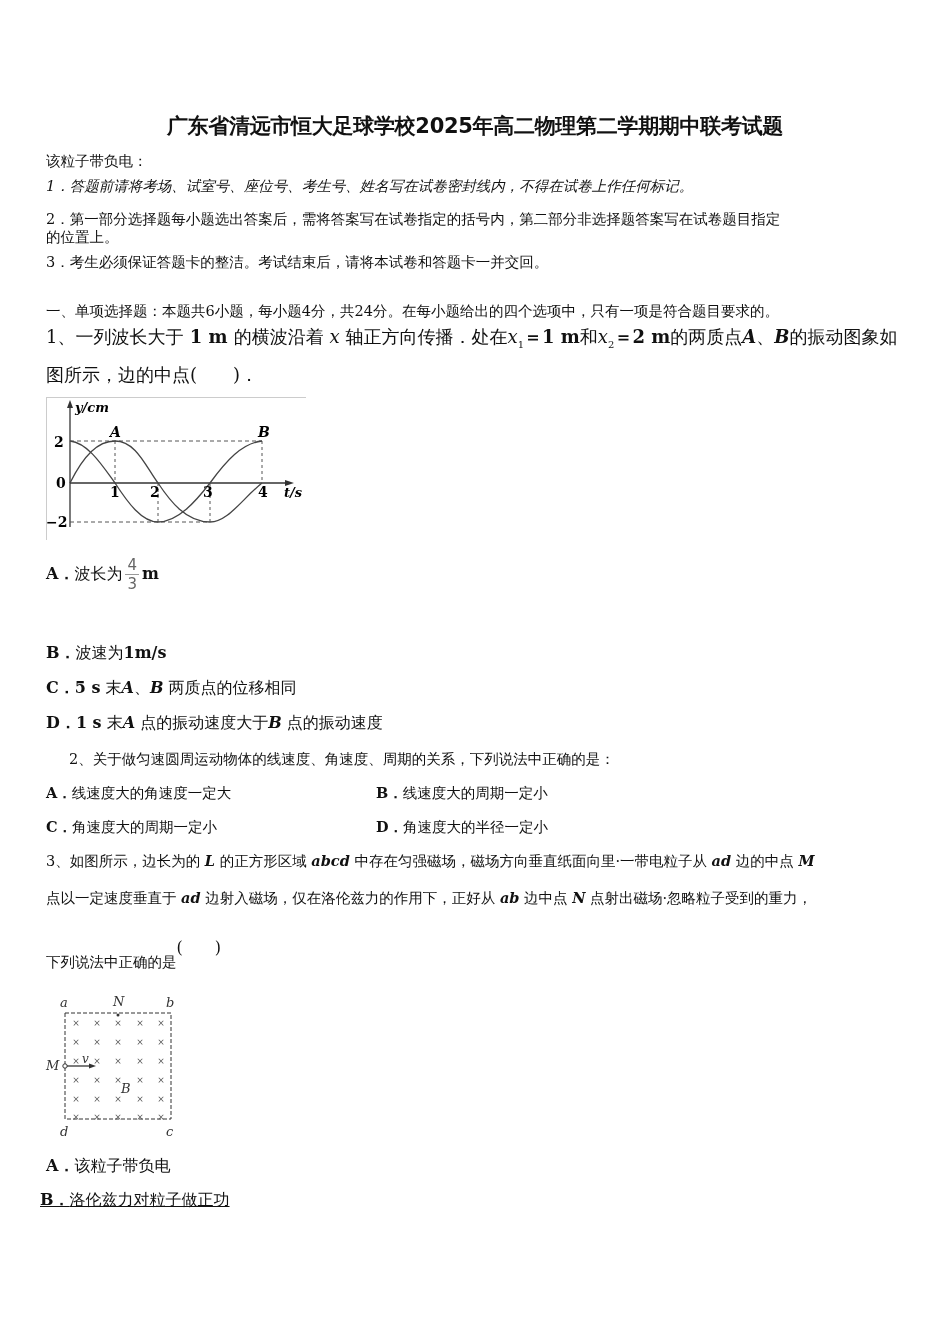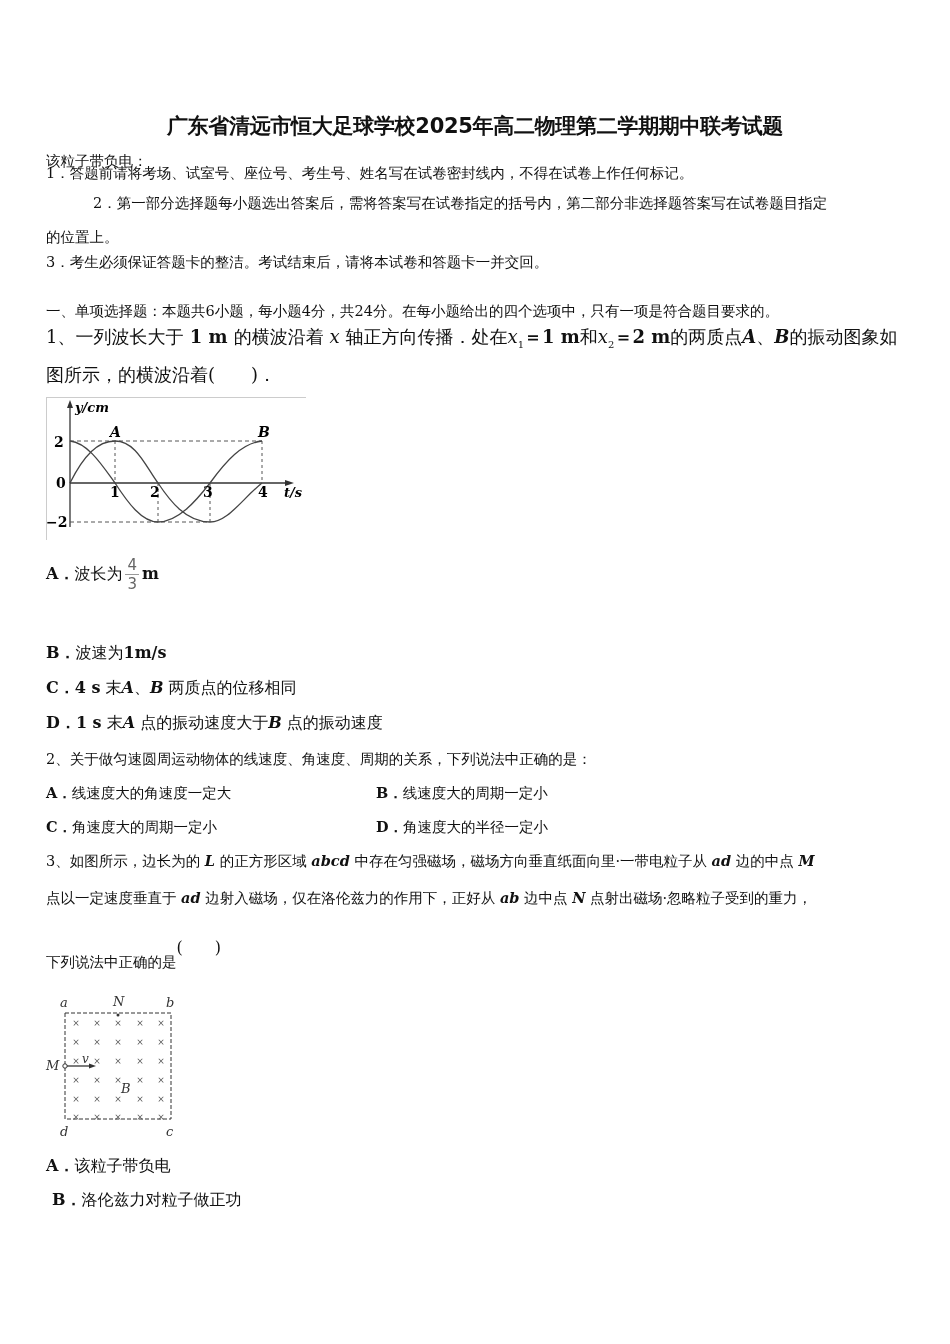--- a/index.html
+++ b/index.html
@@ -29,31 +29,31 @@
   .frac .den { display: block; }
   .paren-up { position: relative; top: -14px; font-size: 16px; }
   svg text { font-family: "DejaVu Serif", "Liberation Serif", serif; }
 </style>
 </head>
 <body>
 
 <div class="abs title">广东省清远市恒大足球学校2025年高二物理第二学期期中联考试题</div>
 
 <div class="abs note" style="top:152px;">该粒子带负电：</div>
-<div class="abs note" style="top:164px;">1．答题前请将考场、试室号、座位号、考生号、姓名写在试卷密封线内，不得在试卷上作任何标记。</div>
-<div class="abs note" style="top:194px;margin-left:47px;">2．第一部分选择题每小题选出答案后，需将答案写在试卷指定的括号内，第二部分非选择题答案写在试卷题目指定</div>
+<div class="abs note" style="top:177px;font-style:italic;">1．答题前请将考场、试室号、座位号、考生号、姓名写在试卷密封线内，不得在试卷上作任何标记。</div>
+<div class="abs note" style="top:210px;">2．第一部分选择题每小题选出答案后，需将答案写在试卷指定的括号内，第二部分非选择题答案写在试卷题目指定</div>
 <div class="abs note" style="top:228px;text-align:right;">的位置上。</div>
 <div class="abs note" style="top:253px;">3．考生必须保证答题卡的整洁。考试结束后，请将本试卷和答题卡一并交回。</div>
 
 <div class="abs note" style="top:302px;">一、单项选择题：本题共6小题，每小题4分，共24分。在每小题给出的四个选项中，只有一项是符合题目要求的。</div>
 
 <div class="abs qlarge" style="top:325px;">
   <span>1、</span><span>一列波长大于</span><span class="bold"> <span>1 m</span> </span><span>的横波沿着</span><span class="it"> <span>x</span> </span><span>轴正方向传播．处在</span><span class="it"><span>x</span></span><sub>1</sub><span class="bold">＝1 m</span><span>和</span><span class="it"><span>x</span></span><sub>2</sub><span class="bold">＝2 m</span><span>的两质点</span><span class="it bold">A</span><span>、</span><span class="it bold">B</span><span>的振动图象如</span>
 </div>
-<div class="abs qlarge" style="top:363px;">图所示，的横波沿着(　　)．</div>
+<div class="abs qlarge" style="top:363px;">图所示，边的中点(　　)．</div>
 
 <div class="abs" style="left:46px; top:397px; width:260px; height:143px;">
   <svg width="260" height="143" viewBox="0 0 260 143">
     <line x1="0" y1="0.5" x2="260" y2="0.5" stroke="#ccc" stroke-width="1"></line>
     <line x1="0.5" y1="0" x2="0.5" y2="143" stroke="#ccc" stroke-width="1"></line>
 
     <line x1="24" y1="130" x2="24" y2="8" stroke="#333" stroke-width="1.3"></line>
     <polygon points="24,3 21,11 27,11" fill="#333"></polygon>
     <line x1="24" y1="86" x2="240" y2="86" stroke="#333" stroke-width="1.3"></line>
     <polygon points="248,86 239,83 239,89" fill="#333"></polygon>
@@ -83,27 +83,27 @@
   </svg>
 </div>
 
 <div class="abs opt" style="left:46px; top:556px;">
   <span class="bold">A．</span><span>波长为</span><span class="frac"><span class="num">4</span><span class="den">3</span></span><span class="bold">m</span>
 </div>
 <div class="abs opt" style="left:46px; top:643px;">
   <span class="bold">B．</span><span>波速为</span><span class="bold">1m/s</span>
 </div>
 <div class="abs opt" style="left:46px; top:678px;">
-  <span class="bold">C．</span><span class="bold">4 s</span> <span>末</span><span class="it bold">A</span><span>、</span><span class="it bold">B</span> <span>两质点的位移相同</span>
+  <span class="bold">C．</span><span class="bold">5 s</span> <span>末</span><span class="it bold">A</span><span>、</span><span class="it bold">B</span> <span>两质点的位移相同</span>
 </div>
 <div class="abs opt" style="left:46px; top:713px;">
   <span class="bold">D．</span><span class="bold">1 s</span> <span>末</span><span class="it bold">A</span> <span>点的振动速度大于</span><span class="it bold">B</span> <span>点的振动速度</span>
 </div>
 
-<div class="abs note" style="top:750px;">2、关于做匀速圆周运动物体的线速度、角速度、周期的关系，下列说法中正确的是：</div>
+<div class="abs note" style="top:750px;margin-left:23px;">2、关于做匀速圆周运动物体的线速度、角速度、周期的关系，下列说法中正确的是：</div>
 <div class="abs note" style="top:784px; left:46px;"><span class="bold">A．</span><span>线速度大的角速度一定大</span></div>
 <div class="abs note" style="top:784px; left:376px;"><span class="bold">B．</span><span>线速度大的周期一定小</span></div>
 <div class="abs note" style="top:818px; left:46px;"><span class="bold">C．</span><span>角速度大的周期一定小</span></div>
 <div class="abs note" style="top:818px; left:376px;"><span class="bold">D．</span><span>角速度大的半径一定小</span></div>
 
 <div class="abs note" style="top:852px;">
   <span>3、如图所示，边长为的</span> <span class="it bold">L</span> <span>的正方形区域</span> <span class="it bold">abcd</span> <span>中存在匀强磁场，磁场方向垂直纸面向里·一带电粒子从</span> <span class="it bold">ad</span> <span>边的中点</span> <span class="it bold">M</span>
 </div>
 <div class="abs note" style="top:889px;">
   <span>点以一定速度垂直于</span> <span class="it bold">ad</span> <span>边射入磁场，仅在洛伦兹力的作用下，正好从</span> <span class="it bold">ab</span> <span>边中点</span> <span class="it bold">N</span> <span>点射出磁场·忽略粒子受到的重力，</span>
@@ -158,13 +158,13 @@
       <text x="16" y="146">d</text>
       <text x="69" y="16">N</text>
       <text x="2" y="80">M</text>
       <text x="38" y="73" font-size="12">v</text>
       <text x="77" y="103">B</text>
     </g>
   </svg>
 </div>
 
 <div class="abs opt" style="left:46px; top:1156px;"><span class="bold">A．</span><span>该粒子带负电</span></div>
-<div class="abs opt" style="left:52px; top:1190px;"><span class="bold">B．</span><span>洛伦兹力对粒子做正功</span></div>
+<div class="abs opt" style="left:40px; top:1190px;text-decoration:underline;"><span class="bold">B．</span><span>洛伦兹力对粒子做正功</span></div>
 
 </body></html>

